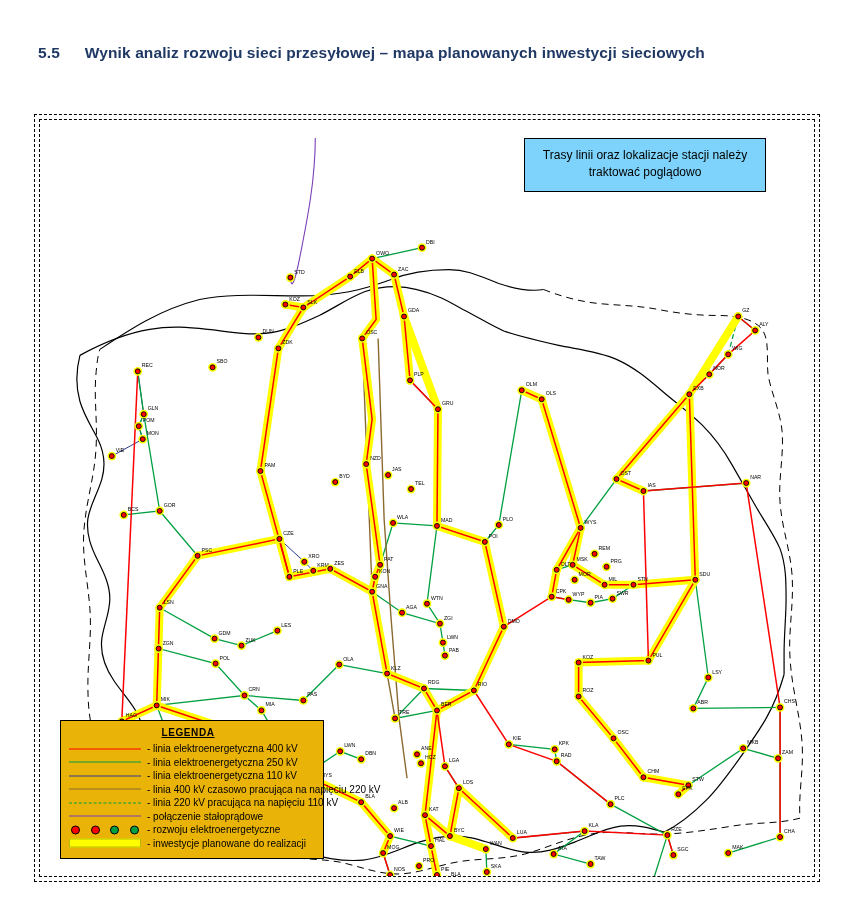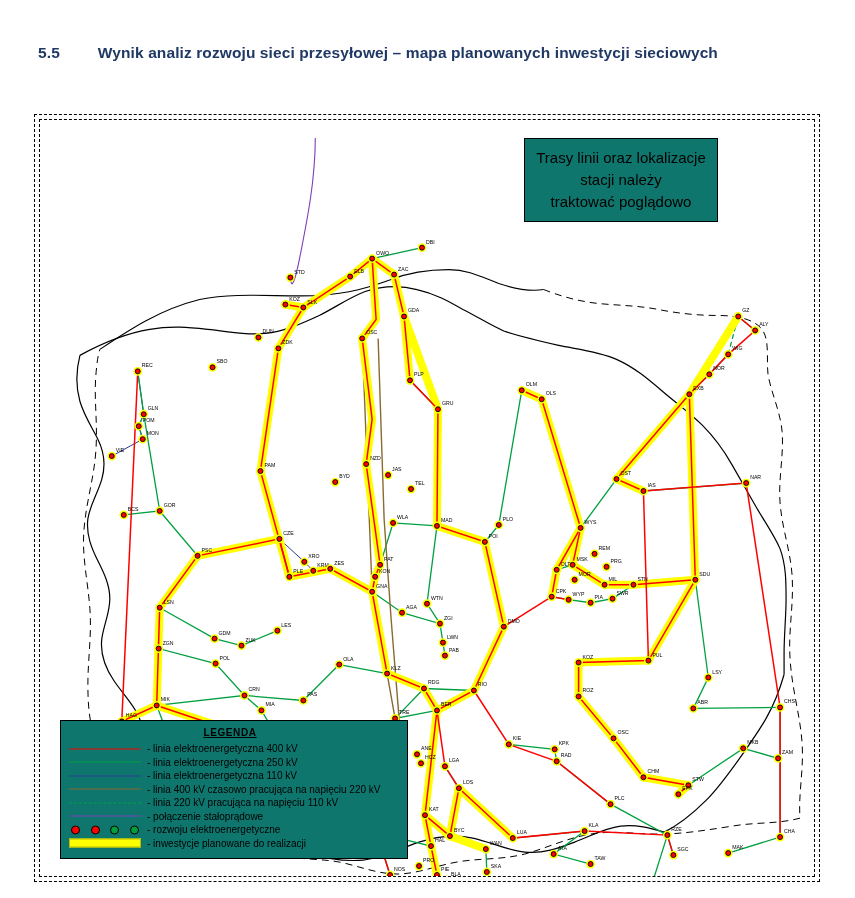--- a/index.html
+++ b/index.html
@@ -23,21 +23,21 @@
     padding: 0;
   }
   
   .heading {
     position: absolute;
     left: 38px;
     top: 16px;
     width: 790px;
     display: flex;
     align-items: baseline;
-    gap: 38px;
+    gap: 25px;
     font-weight: bold;
     font-size: 15.5px;
     color: #1f3864;
     letter-spacing: 0.1px;
   }
   .heading .num { flex: 0 0 auto; }
   .heading .ttl { flex: 1 1 auto; margin-top: 28px; }
 
   .caption {
     position: absolute;
@@ -73,38 +73,38 @@
     position: absolute;
     left: 0; top: 0; right: 0; bottom: 0;
   }
   svg.map { display:block; width: 100%; height: 100%; }
 
   
   .notebox {
     position: absolute;
     left: 484px;
     top: 18px;
-    width: 194px;
+    width: 242px;
     padding: 8px 6px 9px 6px;
     border: 1px solid #000;
-    background: #0f766e;
+    background: #7dd3fc;
     text-align: center;
-    font-size: 15px;
+    font-size: 12px;
     line-height: 1.45;
     box-sizing: border-box;
   }
 
   
   .legend {
     position: absolute;
     left: 20px;
     top: 600px;
-    width: 348px;
+    width: 264px;
     border: 1px solid #000;
-    background: #0f766e;
+    background: #eab308;
     box-sizing: border-box;
     padding: 6px 16px 8px 8px;
   }
   .legend-title {
     text-align: center;
     font-size: 10px;
     font-weight: bold;
     text-decoration: underline;
     letter-spacing: 0.6px;
     margin-bottom: 4px;

